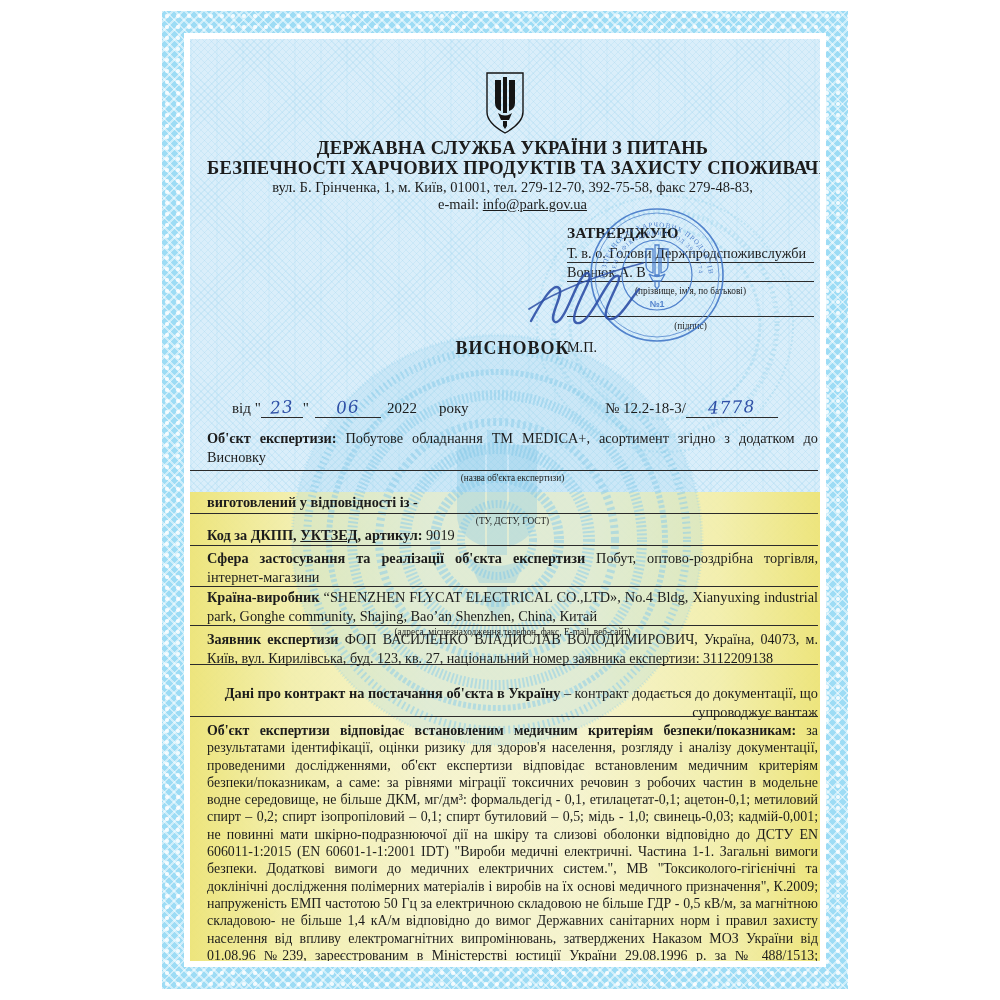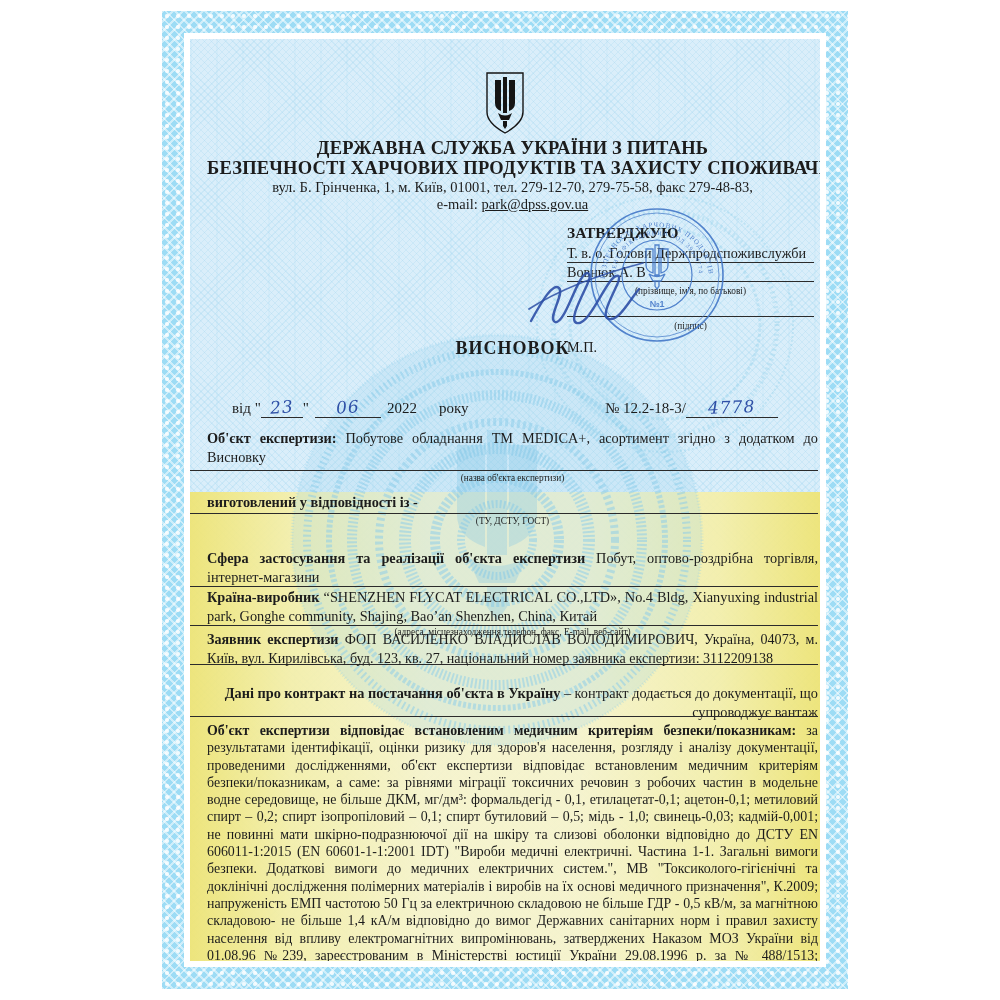--- a/index.html
+++ b/index.html
@@ -80,22 +80,22 @@
 
     <svg class="shield" viewBox="0 0 40 62">
       <path d="M2 1 H38 V40 Q38 51 20 61 Q2 51 2 40 Z" fill="none" stroke="#151515" stroke-width="1.4"></path>
       <path d="M10 8 v23 q0 6 6 8 V8 Z M18 5 h4 v36 h-4 Z M30 8 v23 q0 6 -6 8 V8 Z M13 41 q7 5 14 0 l-3 7 h-8 Z M18 49 h4 v5 l-2 3 l-2 -3 Z" fill="#151515"></path>
     </svg>
 
     <div class="content">
 
       <div class="abs h1 center" style="top:99px;">ДЕРЖАВНА СЛУЖБА УКРАЇНИ З ПИТАНЬ</div>
       <div class="abs h1 center" style="top:119px;">БЕЗПЕЧНОСТІ ХАРЧОВИХ ПРОДУКТІВ ТА ЗАХИСТУ СПОЖИВАЧІВ</div>
-      <div class="abs addr center" style="top:140px;">вул. Б. Грінченка, 1, м. Київ, 01001, тел. 279-12-70, 279-75-58, факс 279-48-83,</div>
-      <div class="abs addr center" style="top:157px;"><span>e-mail: </span><span class="u">park@dpss.gov.ua</span></div>
+      <div class="abs addr center" style="top:140px;">вул. Б. Грінченка, 1, м. Київ, 01001, тел. 279-12-70, 392-75-58, факс 279-48-83,</div>
+      <div class="abs addr center" style="top:157px;"><span>e-mail: </span><span class="u">info@park.gov.ua</span></div>
 
       <div class="abs center b" style="top:299px;font-size:18px;letter-spacing:1px;">ВИСНОВОК</div>
 
       <div class="abs daterow" style="top:358px;">
         <span style="margin-left:25px;">від "</span>
         <span class="hline" style="width:42px;"><span class="hand">23</span></span>
         <span>"</span>
         <span class="hline" style="width:66px;margin-left:6px;"><span class="hand">06</span></span>
         <span style="margin-left:6px;">2022</span>
         <span style="margin-left:22px;">року</span>
@@ -109,20 +109,24 @@
         <span>Побутове обладнання ТМ MEDICA+, асортимент згідно з додатком до Висновку</span>
       </div>
       <div class="abs rule" style="top:455px;height:19px;">
         <span class="b">виготовлений у відповідності із</span>
         <span class="b">-</span>
       </div>
 
       <div class="abs cap center" style="top:434px;">(назва об'єкта експертизи)</div>
       <div class="abs cap center" style="top:477px;">(ТУ, ДСТУ, ГОСТ)</div>
 
+      <div class="abs rule" style="top:488px;height:18px;">
+        <span class="b">Код за ДКПП, </span><span class="b u">УКТЗЕД</span><span class="b">, артикул:</span>
+        <span>9019</span>
+      </div>
 
       <div class="abs rule row2 just" style="top:510px;height:37px;">
         <span class="b">Сфера застосування та реалізації об'єкта експертизи</span>
         <span>Побут, оптово-роздрібна торгівля, інтернет-магазини</span>
       </div>
 
       <div class="abs rule row2 just" style="top:549px;height:37px;">
         <span class="b">Країна-виробник</span>
         <span>“SHENZHEN FLYCAT ELECTRICAL CO.,LTD», No.4 Bldg, Xianyuxing industrial park, Gonghe community, Shajing, Bao’an Shenzhen, China, Китай</span>
       </div>

